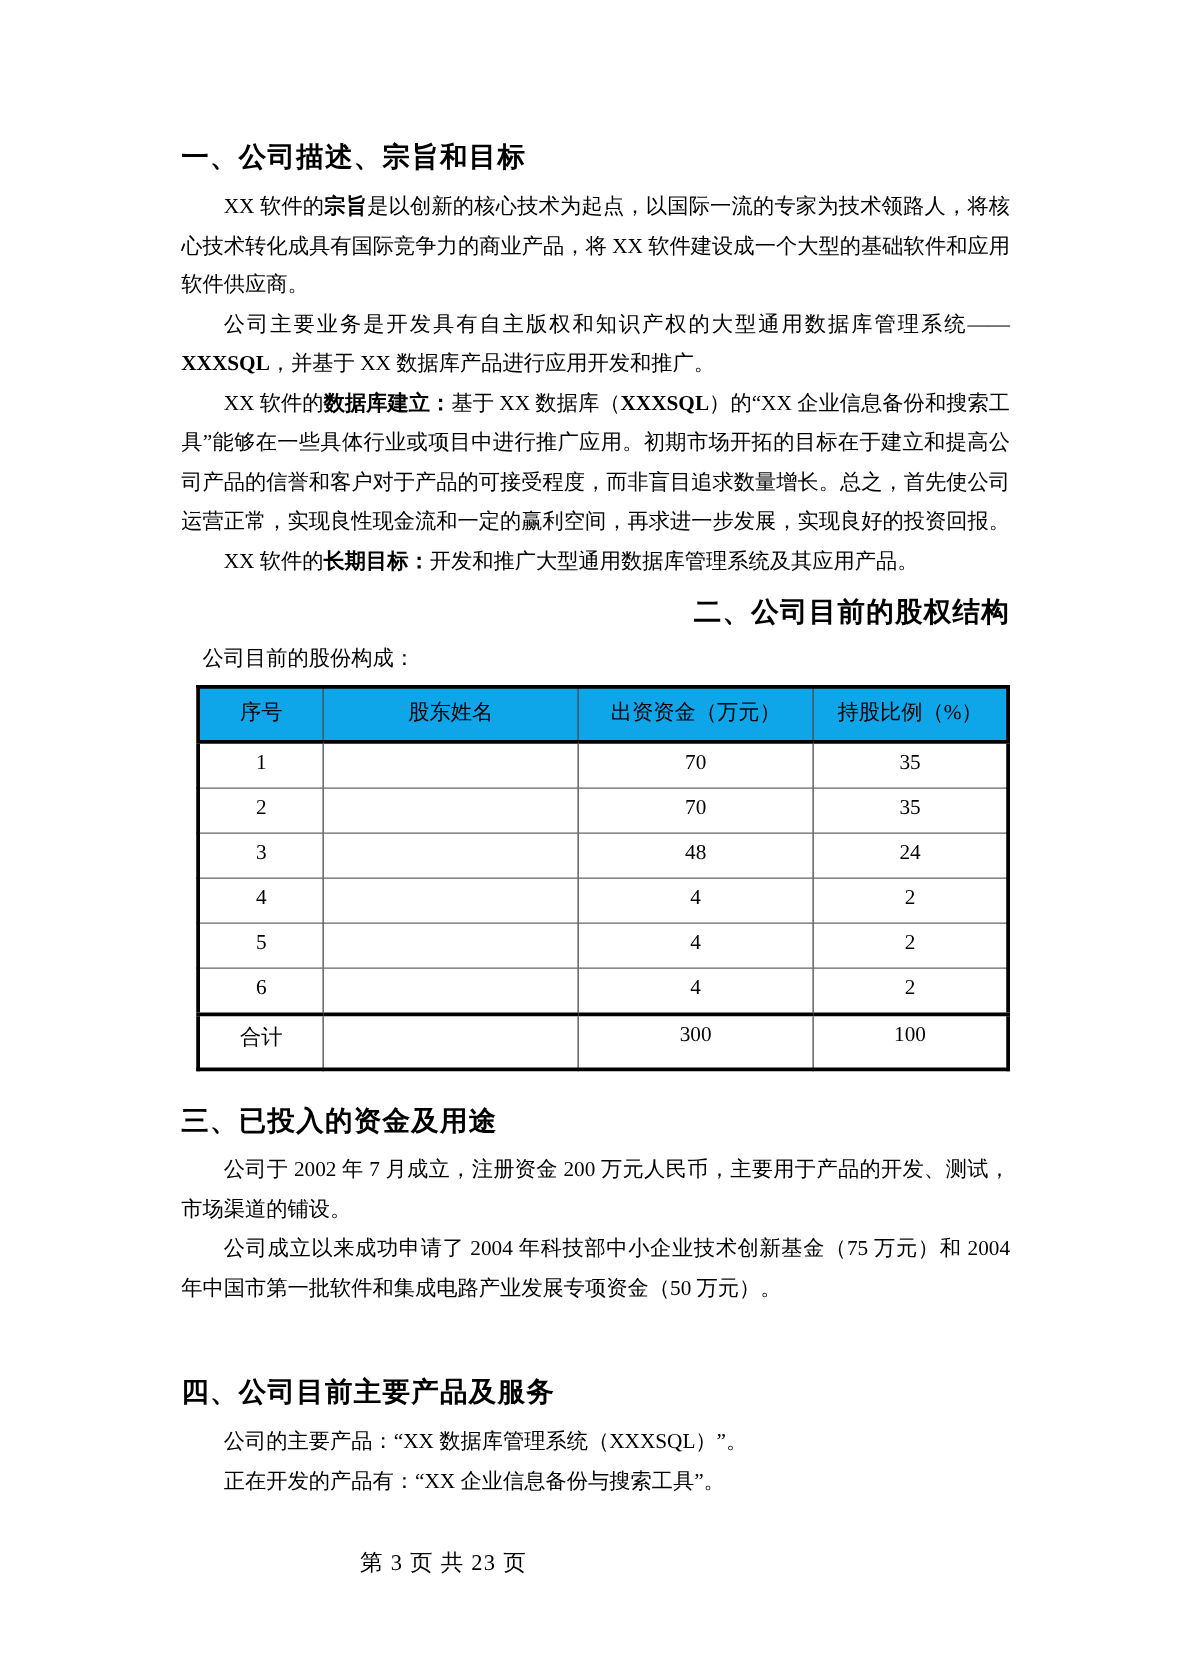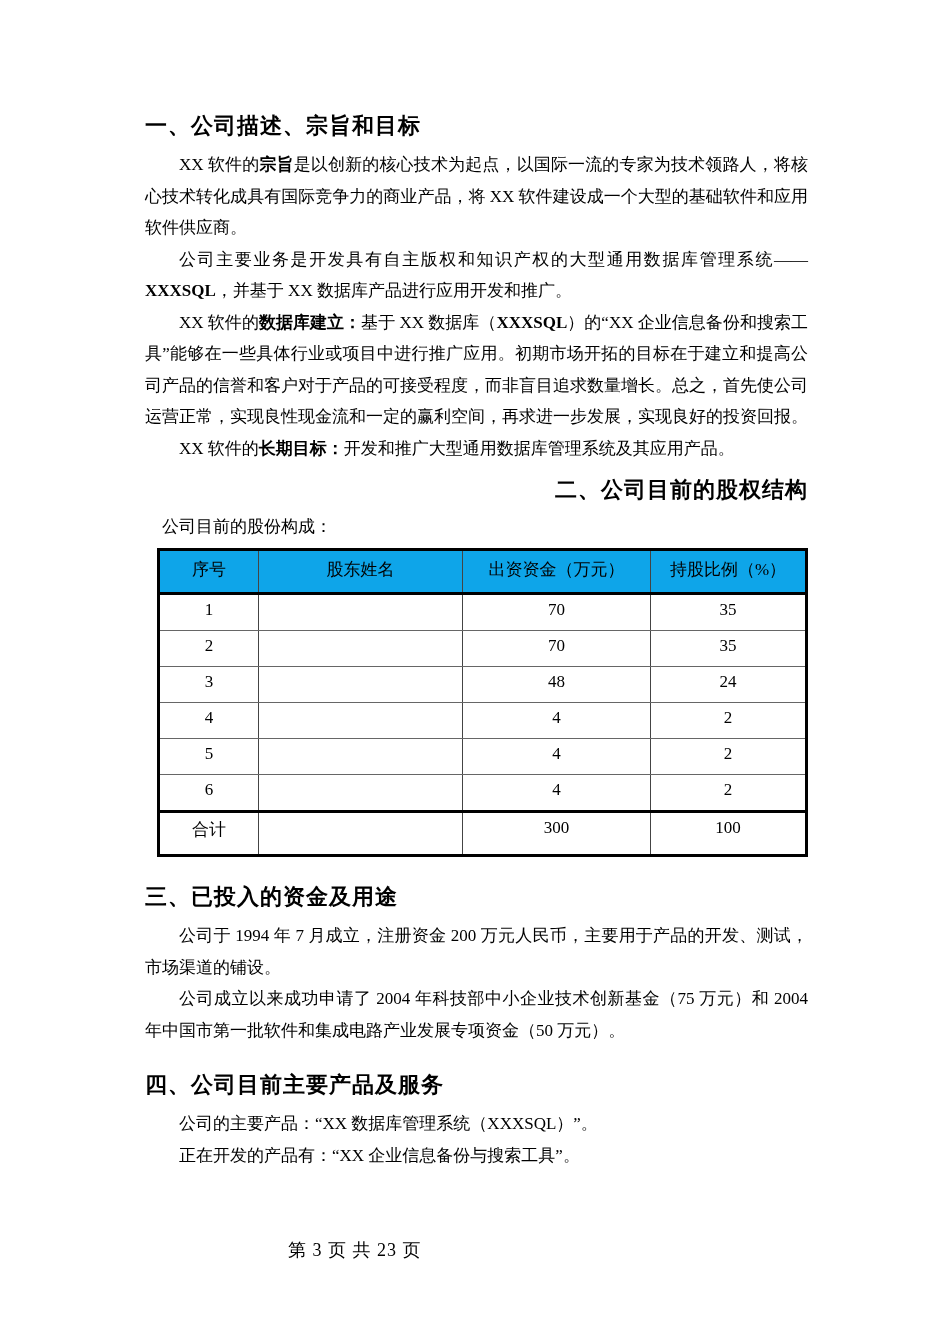--- a/index.html
+++ b/index.html
@@ -21,21 +21,21 @@
   .section-heading {
     font-family: "Liberation Sans", "DejaVu Sans", sans-serif;
     font-weight: bold;
     font-size: 22px;
     line-height: 27px;
     letter-spacing: 1px;
     margin: 0 0 10px 0;
   }
   .sec2 .section-heading { margin-top: 12px; margin-bottom: 8px; text-align: right; }
   .sec3 .section-heading { margin-top: 26px; }
-  .sec4 .section-heading { margin-top: 25px; }
+  .sec4 .section-heading { margin-top: 54px; }
   p.body {
     font-size: 17px;
     line-height: 31.5px;
     text-align: justify;
     text-indent: 2em;
     margin: 0;
   }
   p.table-caption {
     font-size: 17px;
     line-height: 31px;
@@ -169,21 +169,21 @@
             <td></td>
             <td>300</td>
             <td>100</td>
           </tr>
         </tbody>
       </table>
     </div>
 
     <div class="sec3">
       <div class="section-heading">三、已投入的资金及用途</div>
-      <p class="body">公司于 1994 年 7 月成立，注册资金 200 万元人民币，主要用于产品的开发、测试，市场渠道的铺设。</p>
+      <p class="body">公司于 2002 年 7 月成立，注册资金 200 万元人民币，主要用于产品的开发、测试，市场渠道的铺设。</p>
       <p class="body">公司成立以来成功申请了 2004 年科技部中小企业技术创新基金（75 万元）和 2004 年中国市第一批软件和集成电路产业发展专项资金（50 万元）。</p>
     </div>
 
     <div class="sec4">
       <div class="section-heading">四、公司目前主要产品及服务</div>
       <p class="body">公司的主要产品：“XX 数据库管理系统（XXXSQL）”。</p>
       <p class="body">正在开发的产品有：“XX 企业信息备份与搜索工具”。</p>
     </div>
 
   </div>

